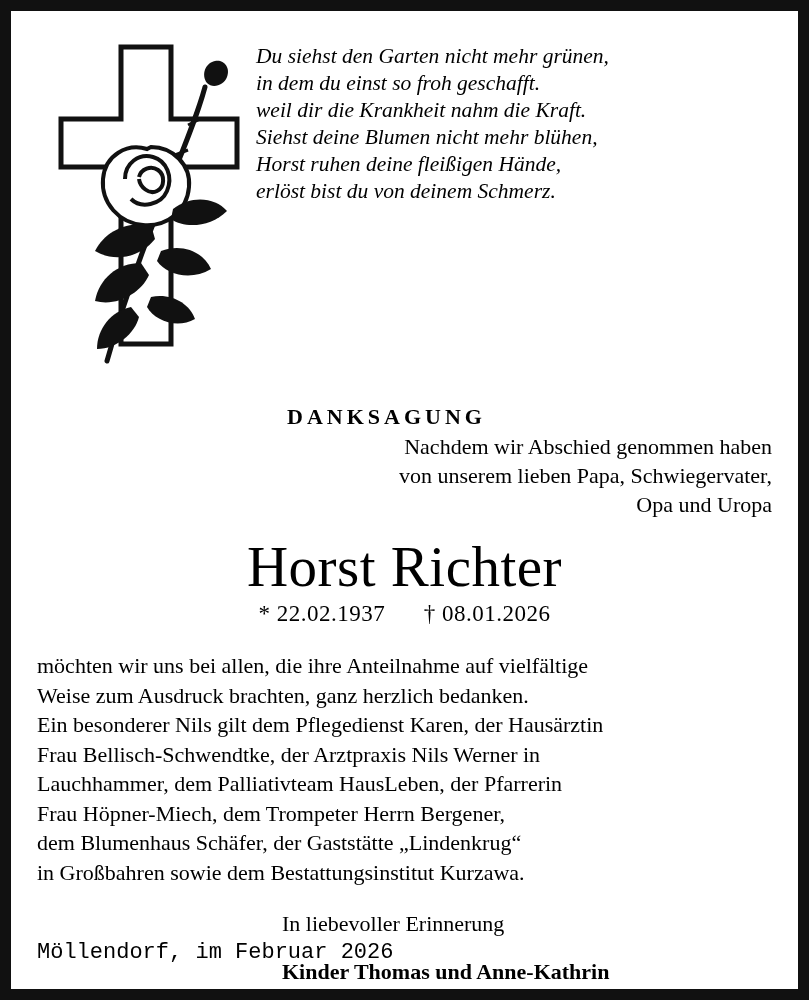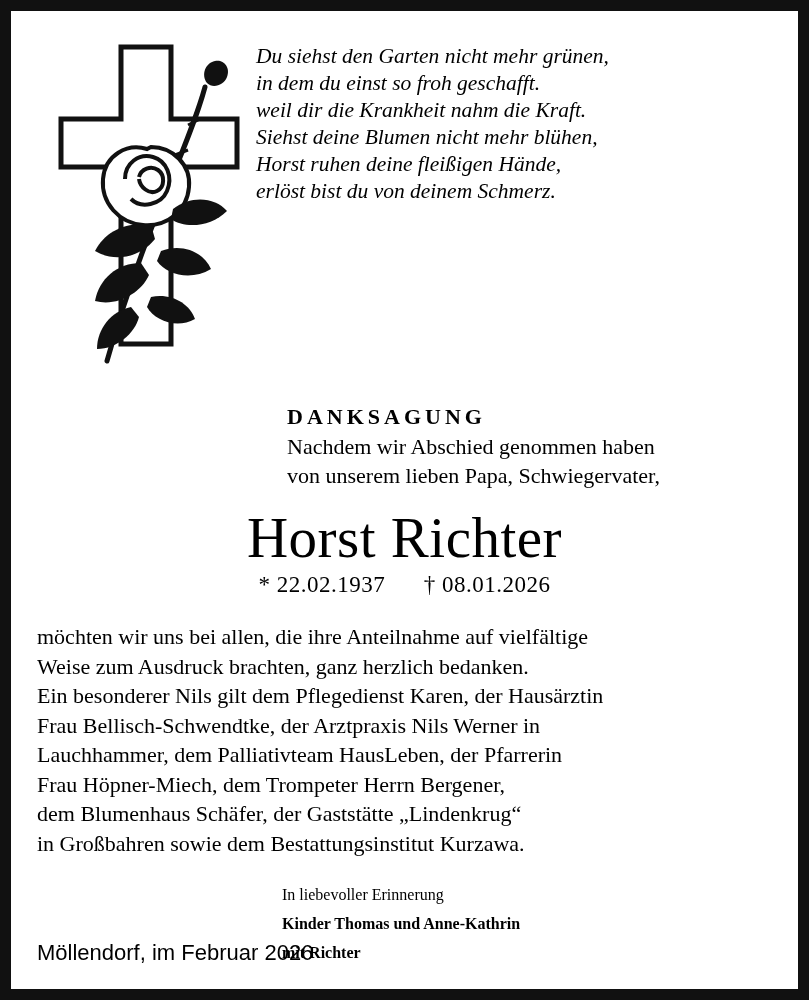--- a/index.html
+++ b/index.html
@@ -66,20 +66,21 @@
     font-weight: bold;
     font-size: 22px;
     letter-spacing: 4px;
     line-height: 30px;
   }
   .dank-line {
     font-family: "Liberation Serif", serif;
     font-size: 22px;
     line-height: 29px;
     white-space: nowrap;
+    text-align: right;
   }
 
   
   .name {
     text-align: center;
     font-family: "Liberation Serif", serif;
     font-size: 57px;
     line-height: 64px;
     letter-spacing: 0.5px;
     margin-top: 16px;
@@ -107,36 +108,37 @@
     white-space: nowrap;
   }
 
   
   .closing {
     margin-top: 22px;
     padding-left: 245px;
   }
   .closing-line {
     font-family: "Liberation Serif", serif;
-    font-size: 16px;
+    font-size: 22px;
     line-height: 29px;
     white-space: nowrap;
+    margin-top: 19px;
   }
   .closing-line.bold {
     font-weight: bold;
   }
 
   
   .footer {
     position: absolute;
     left: 26px;
     bottom: 22px;
   }
   .footer-line {
-    font-family: Liberation Sans, sans-serif;
+    font-family: Liberation Mono, monospace;
     font-size: 22px;
     line-height: 28px;
   }
 </style>
 </head>
 <body>
 
 <div class="obituary">
   <div class="inner">
 
@@ -179,20 +181,21 @@
         <div class="poem-line">Siehst deine Blumen nicht mehr blühen,</div>
         <div class="poem-line">Horst ruhen deine fleißigen Hände,</div>
         <div class="poem-line">erlöst bist du von deinem Schmerz.</div>
       </div>
     </div>
 
     <div class="dank-block">
       <div class="dank-title">DANKSAGUNG</div>
       <div class="dank-line">Nachdem wir Abschied genommen haben</div>
       <div class="dank-line">von unserem lieben Papa, Schwiegervater,</div>
+      <div class="dank-line">Opa und Uropa</div>
     </div>
 
     <div class="name">Horst Richter</div>
 
     <div class="dates">
       <span>* 22.02.1937</span>
       <span class="sep"></span>
       <span>† 08.01.2026</span>
     </div>
 

